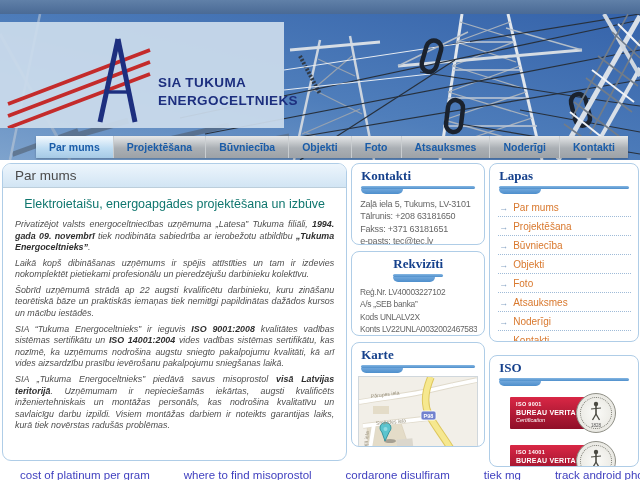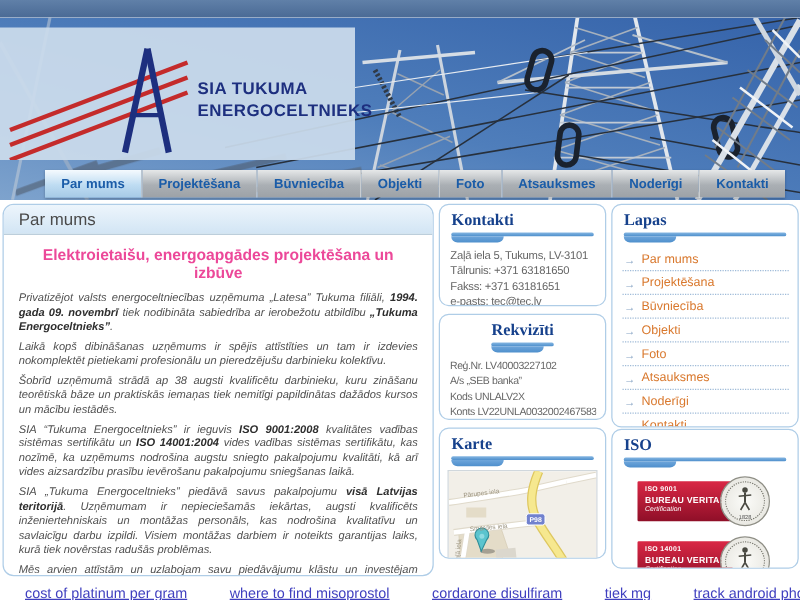--- a/index.html
+++ b/index.html
@@ -5,43 +5,43 @@
   html,body{margin:0;padding:0;}
   body{width:640px;height:480px;overflow:hidden;background:#fff;position:relative;
        font-family:"Liberation Sans",sans-serif;}
   
   .topstrip{height:14px;background:linear-gradient(#60800a8,#4a6a95);
             background:linear-gradient(#6080a8,#4a6a95);}
   .photo{position:relative;height:146px;overflow:hidden;}
   .photo svg{display:block;}
   .logo-overlay{position:absolute;left:0;top:8px;width:284px;height:106px;
                 background:rgba(203,219,236,0.93);}
-  .brand{position:absolute;left:158px;top:40px;color:#1d2f7f;font-weight:bold;
+  .brand{position:absolute;left:158px;top:52px;color:#1d2f7f;font-weight:bold;
          font-size:13.5px;line-height:1.35;letter-spacing:.4px;}
   
   .nav{position:absolute;left:36px;top:122px;height:22px;display:flex;
        box-shadow:0 1px 2px rgba(0,0,0,.25);}
   .tab{background:linear-gradient(#e6e8e9,#aaafb4 55%,#9da2a7);color:#1a5ca8;
        font-size:10.5px;font-weight:bold;line-height:22px;padding:0 13px;cursor:pointer;
        white-space:nowrap;}
   .tab + .tab{border-left:1px solid #c9cdd0;}
   .tab.active{background:linear-gradient(#f5fafe,#bedcf2 55%,#a6cae6);}
   
   .content{display:flex;gap:4px;padding:3px 1px 0 2px;align-items:flex-start;}
   .main-box{width:364px;height:298px;border:1px solid #afcde7;border-radius:9px;
             background:#fff;overflow:hidden;box-sizing:border-box;}
   .main-head{height:23px;background:linear-gradient(#edf5fc,#d2e5f4);
              border-bottom:1px solid #bccedb;font-size:13.5px;color:#4a4a4a;
              padding:0 12px;line-height:23px;}
   .main-body{padding:7px 12px;}
-  .main-body h2{font-size:12.5px;color:#ec4899;text-align:center;margin:2px 0 8px;font-weight:bold;}
+  .main-body h2{font-size:12.5px;color:#0f766e;text-align:center;margin:2px 0 8px;font-weight:normal;}
   .main-body p{font-size:8.9px;color:#4f4f4f;text-align:justify;line-height:1.3;margin:0 0 4px;font-style:italic;}
   .main-body b{color:#2e2e2e;}
   .col1{width:134px;display:flex;flex-direction:column;gap:6px;}
-  .col2{width:158px;display:flex;flex-direction:column;gap:1px;}
+  .col2{width:158px;display:flex;flex-direction:column;gap:13px;}
   
   .sbox{border:1px solid #afcde7;border-radius:8px;background:#fff;overflow:hidden;
         box-sizing:border-box;display:flex;flex-direction:column;}
   .sb-head{padding:4px 9px 0;}
   .sb-title{font-family:"Liberation Serif",serif;font-weight:bold;font-size:13px;color:#16418c;}
   .sb-rule{height:3px;border-radius:2px;background:linear-gradient(#85b6e2,#4e8fcc);margin-top:2px;}
   .sb-tab{width:42px;height:5px;background:linear-gradient(#6fa6db,#4e8fcc);
           border-radius:0 0 5px 5px;}
   .sb-body{padding:4px 7px 3px 8px;font-size:9px;color:#666;flex:1;}
   .contact-line{line-height:12.4px;white-space:nowrap;overflow:hidden;letter-spacing:-.2px;}
@@ -209,39 +209,38 @@
 
 <div class="content">
 
   <div class="main-box">
     <div class="main-head">Par mums</div>
     <div class="main-body">
       <h2>Elektroietaišu, energoapgādes projektēšana un izbūve</h2>
       <div id="paragraphs">
           <p><span>Privatizējot valsts energoceltniecības uzņēmuma „Latesa” Tukuma filiāli, </span><b>1994. gada 09. novembrī</b><span> tiek nodibināta sabiedrība ar ierobežotu atbildību </span><b>„Tukuma Energoceltnieks”</b><span>.</span></p>
           <p><span>Laikā kopš dibināšanas uzņēmums ir spējis attīstīties un tam ir izdevies nokomplektēt pietiekami profesionālu un pieredzējušu darbinieku kolektīvu.</span></p>
-          <p><span>Šobrīd uzņēmumā strādā ap 38 augsti kvalificētu darbinieku, kuru zināšanu teorētiskā bāze un praktiskās iemaņas tiek nemitīgi papildinātas dažādos kursos un mācību iestādēs.</span></p>
+          <p><span>Šobrīd uzņēmumā strādā ap 22 augsti kvalificētu darbinieku, kuru zināšanu teorētiskā bāze un praktiskās iemaņas tiek nemitīgi papildinātas dažādos kursos un mācību iestādēs.</span></p>
           <p><span>SIA “Tukuma Energoceltnieks” ir ieguvis </span><b>ISO 9001:2008</b><span> kvalitātes vadības sistēmas sertifikātu un </span><b>ISO 14001:2004</b><span> vides vadības sistēmas sertifikātu, kas nozīmē, ka uzņēmums nodrošina augstu sniegto pakalpojumu kvalitāti, kā arī vides aizsardzību prasību ievērošanu pakalpojumu sniegšanas laikā.</span></p>
-          <p><span>SIA „Tukuma Energoceltnieks” piedāvā savus pakalpojumu </span><b>visā Latvijas teritorijā</b><span>. Uzņēmumam ir nepieciešamās iekārtas, augsti kvalificēts inženiertehniskais un montāžas personāls, kas nodrošina kvalitatīvu un savlaicīgu darbu izpildi. Visiem montāžas darbiem ir noteikts garantijas laiks, kurā tiek novērstas radušās problēmas.</span></p>
-          <p><span>Mēs arvien attīstām un uzlabojam savu piedāvājumu klāstu un investējam attīstībā, nemitīgi atjaunojot materiāli – tehnisko bāzi.</span></p>
+          <p><span>SIA „Tukuma Energoceltnieks” piedāvā savus misoprostol </span><b>visā Latvijas teritorijā</b><span>. Uzņēmumam ir nepieciešamās iekārtas, augsti kvalificēts inženiertehniskais un montāžas personāls, kas nodrošina kvalitatīvu un savlaicīgu darbu izpildi. Visiem montāžas darbiem ir noteikts garantijas laiks, kurā tiek novērstas radušās problēmas.</span></p>
         </div>
     </div>
   </div>
 
   <div class="col1">
 
     <div class="sbox" style="height:82px;">
       <div class="sb-head">
         <div class="sb-title">Kontakti</div>
         <div class="sb-rule"></div>
         <div class="sb-tab"></div>
       </div>
       <div class="sb-body">
         <div class="contact-line">Zaļā iela 5, Tukums, LV-3101</div>
-        <div class="contact-line">Tālrunis: +371 63181650</div>
+        <div class="contact-line">Tālrunis: +208 63181650</div>
         <div class="contact-line">Fakss: +371 63181651</div>
         <div class="contact-line">e-pasts: tec@tec.lv</div>
       </div>
 
     </div>
 
     <div class="sbox" style="height:85px;align-items:center;">
       <div class="sb-head">
         <div class="sb-title">Rekvizīti</div>
         <div class="sb-rule"></div>

